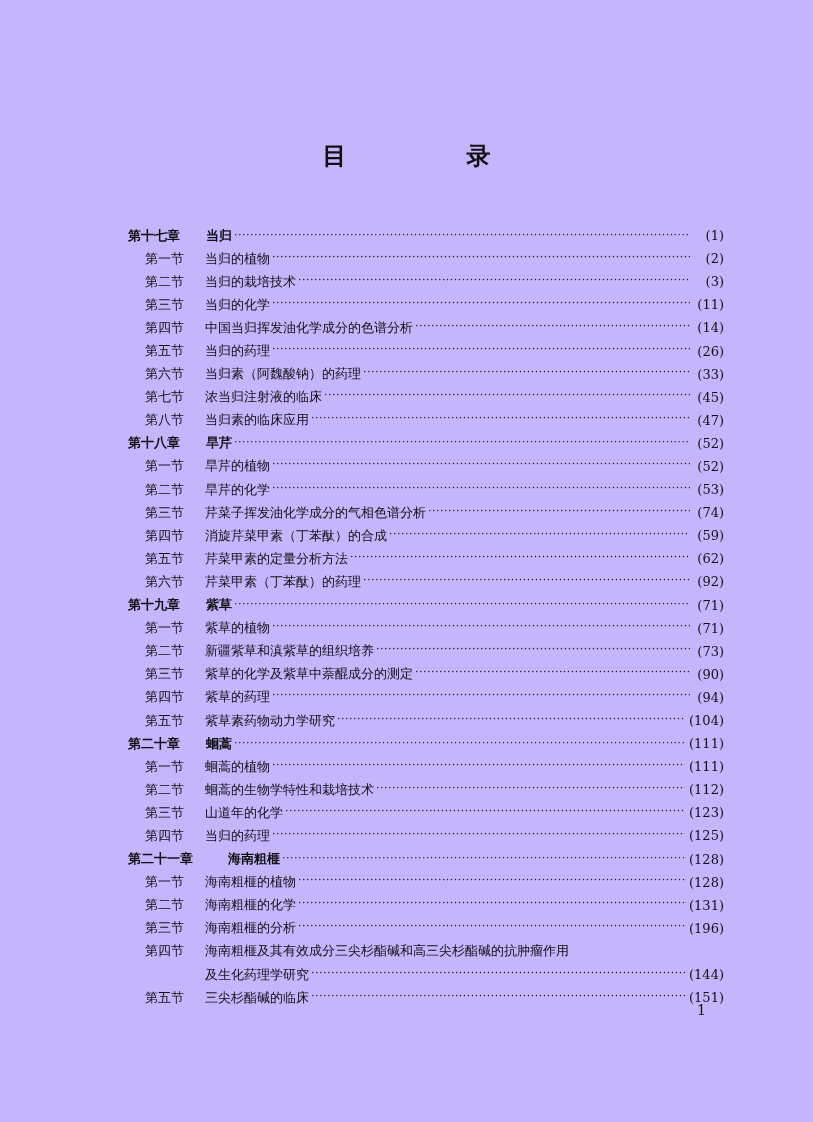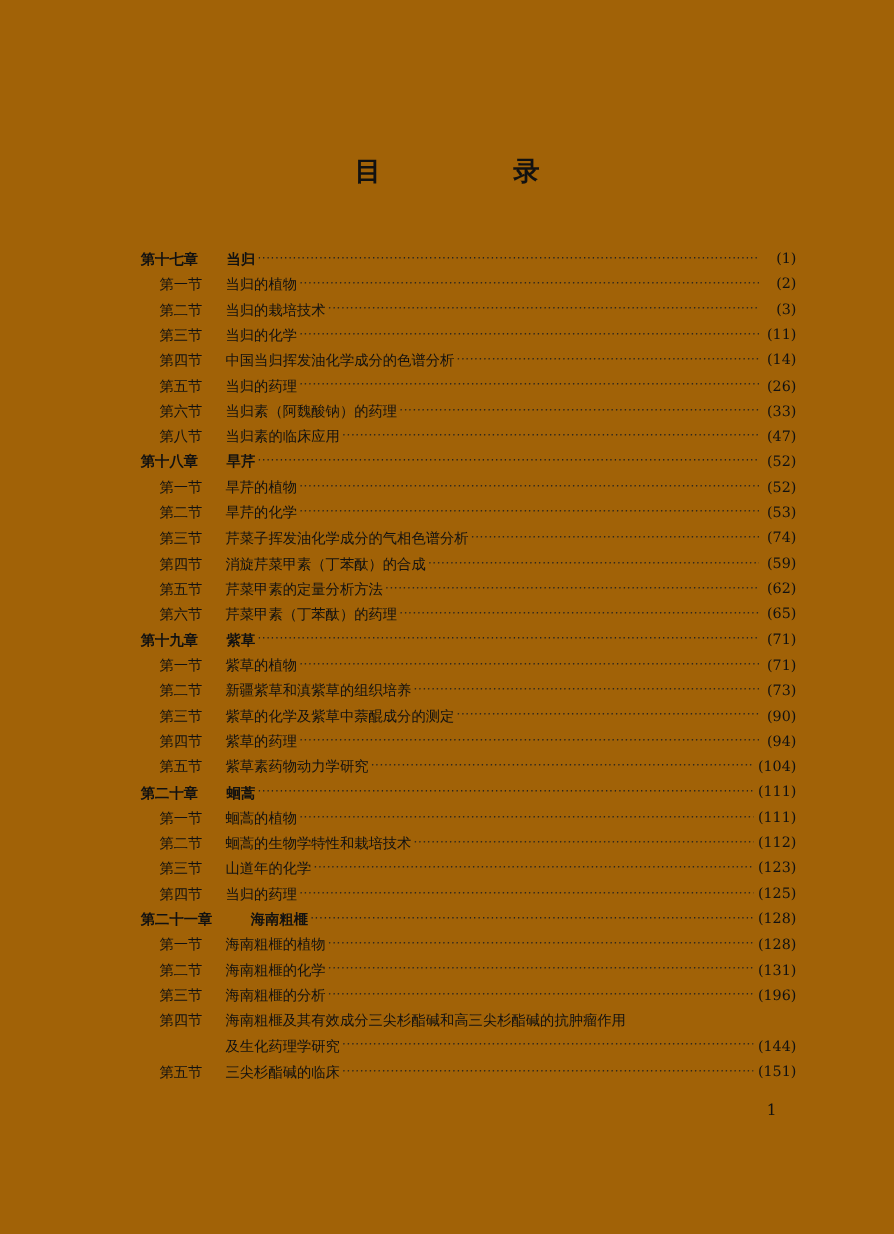--- a/index.html
+++ b/index.html
@@ -1,17 +1,17 @@
 <!DOCTYPE html>
 <html><head>
 <meta charset="utf-8">
 <style>
   html, body { margin: 0; padding: 0; background: #ffffff; }
   body { width: 813px; height: 1122px; position: relative; overflow: hidden; color: #111; font-family: "DejaVu Serif", serif; }
-  .page { position: absolute; left: 0; top: 0; width: 813px; height: 1122px; background: #a16207; }
+  .page { position: absolute; left: 0; top: 0; width: 813px; height: 1122px; background: #c4b5fd; }
   .title { position: absolute; top: 140px; left: 0; width: 813px; text-align: center; font-size: 24px; font-weight: bold; letter-spacing: 48px; padding-left: 48px; box-sizing: border-box; font-family: "DejaVu Sans", sans-serif; }
   .toc { position: absolute; left: 128px; top: 224px; width: 596px; }
   .row { position: relative; height: 23.1px; display: flex; align-items: center; font-size: 13px; white-space: nowrap; }
   .row.chapter { font-weight: bold; font-family: "DejaVu Sans", sans-serif; }
   .row.section .label { padding-left: 17px; width: 60px; display: inline-block; font-family: Liberation Mono, monospace; }
   .row.chapter .label { width: 78px; display: inline-block; }
   .row.chapter .label.wide { width: 100px; }
   .title-text { flex: 0 0 auto; }
   .leader { flex: 1 1 auto; overflow: hidden; margin: 0 4px 0 2px; height: 14px; position: relative; }
   .leader::before { content: "······································································································································································"; position: absolute; left: 0; top: -1px; font-size: 11px; letter-spacing: 0.5px; font-weight: normal; color: #222; }
@@ -63,20 +63,26 @@
         <span class="leader"></span>
         <span class="pg">(26)</span>
       </div>
     <div class="row section">
         <span class="label">第六节</span>
         <span class="title-text">当归素（阿魏酸钠）的药理</span>
         <span class="leader"></span>
         <span class="pg">(33)</span>
       </div>
     <div class="row section">
+        <span class="label">第七节</span>
+        <span class="title-text">浓当归注射液的临床</span>
+        <span class="leader"></span>
+        <span class="pg">(45)</span>
+      </div>
+    <div class="row section">
         <span class="label">第八节</span>
         <span class="title-text">当归素的临床应用</span>
         <span class="leader"></span>
         <span class="pg">(47)</span>
       </div>
     <div class="row chapter">
         <span class="label">第十八章</span>
         <span class="title-text">旱芹</span>
         <span class="leader"></span>
         <span class="pg">(52)</span>
@@ -108,21 +114,21 @@
     <div class="row section">
         <span class="label">第五节</span>
         <span class="title-text">芹菜甲素的定量分析方法</span>
         <span class="leader"></span>
         <span class="pg">(62)</span>
       </div>
     <div class="row section">
         <span class="label">第六节</span>
         <span class="title-text">芹菜甲素（丁苯酞）的药理</span>
         <span class="leader"></span>
-        <span class="pg">(65)</span>
+        <span class="pg">(92)</span>
       </div>
     <div class="row chapter">
         <span class="label">第十九章</span>
         <span class="title-text">紫草</span>
         <span class="leader"></span>
         <span class="pg">(71)</span>
       </div>
     <div class="row section">
         <span class="label">第一节</span>
         <span class="title-text">紫草的植物</span>

